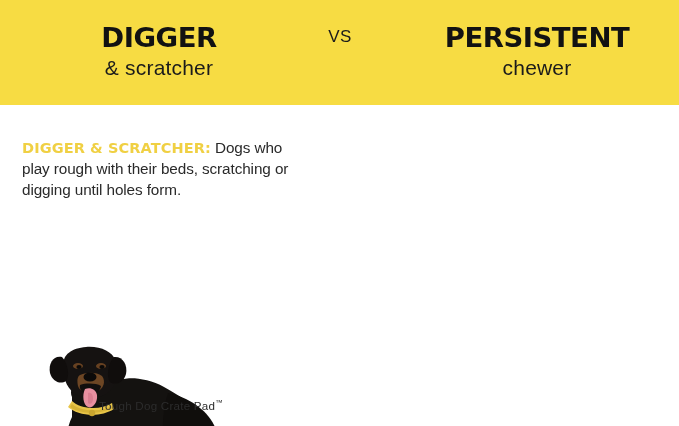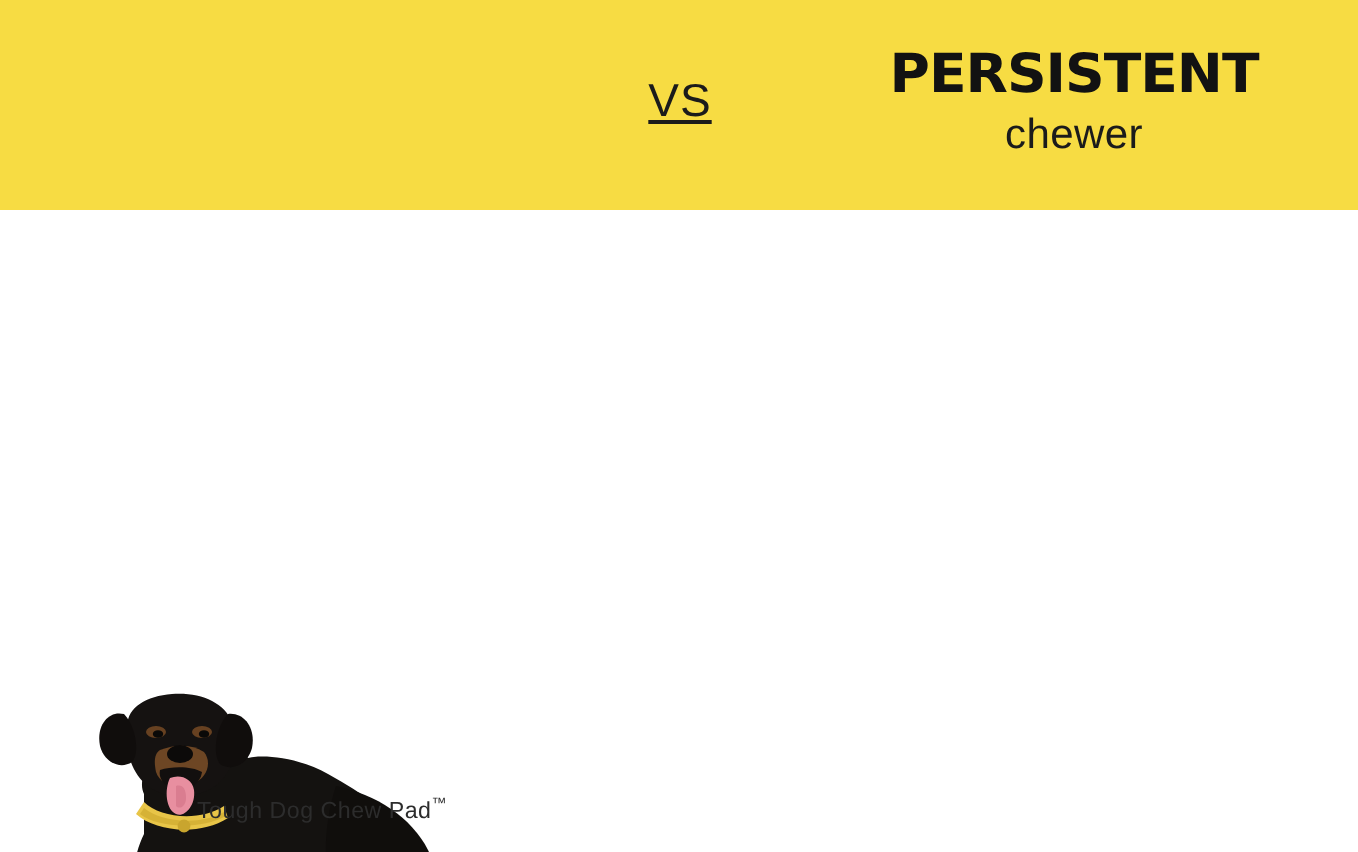--- a/index.html
+++ b/index.html
@@ -34,26 +34,25 @@
     position:absolute; left:0; right:0; top:56px;
     text-align:center;
     font-family:"Liberation Sans", sans-serif;
     font-weight:400;
     font-size:21px;
     color:#1b1b1b;
     line-height:1.1;
     letter-spacing:0.2px;
   }
   #vs{
-    position:absolute; left:320px; width:40px; top:37px;
-    text-align:center;
-    font-family:"Liberation Sans", sans-serif;
-    font-size:23px; font-weight:400; color:#1b1b1b;
+    position:absolute; left:320px; width:40px; top:27px;
+    text-align:center;
+    font-family:"Liberation Sans", sans-serif;
+    font-size:17px; font-weight:400; color:#1b1b1b;
     letter-spacing:0.5px;
-    text-decoration:underline;
   }
 
   
   .col{ position:absolute; top:105px; height:321px; }
   #col-left { left:0px;   width:340px; }
   #col-right{ left:340px; width:339px; }
 
   .desc{
     position:absolute; top:33px;
     font-size:15.3px;
@@ -89,32 +88,37 @@
   
   .photo{ position:absolute; }
   #photo-left { left:0px;   top:240px; width:340px; height:155px; }
   .photo svg{ display:block; width:100%; height:100%; }
 </style>
 </head>
 <body>
 
 <div id="banner">
 
+  <div class="hdr-col" id="hdr-left">
+    <div class="hdr-strong">DIGGER</div>
+    <div class="hdr-light">&amp; scratcher</div>
+  </div>
 
   <div id="vs">VS</div>
 
   <div class="hdr-col" id="hdr-right">
     <div class="hdr-strong">PERSISTENT</div>
     <div class="hdr-light">chewer</div>
   </div>
 
 </div>
 
 <div class="col" id="col-left">
 
+  <p class="desc" id="desc-left"><span class="tag">DIGGER &amp; SCRATCHER:</span> <span>Dogs who play rough with their beds, scratching or digging until holes form.</span></p>
 
   <div class="photo" id="photo-left">
     <svg viewBox="0 0 340 155" xmlns="http://www.w3.org/2000/svg">
       <rect x="0" y="0" width="340" height="155" fill="#ffffff"></rect>
 
       <g>
 
         <path d="M38 92 L268 86 L310 136 L10 143 Z" fill="#d9b384"></path>
 
         <path d="M60 95 L255 89 L285 122 L40 128 Z" fill="#e0bd8f" opacity="0.75"></path>
@@ -192,19 +196,19 @@
                  C83 60 82 50 85 44 Z" fill="#e88fa0"></path>
         <path d="M88 48 C91 47 93 49 93 54 C93 58 90 60 88 58 Z" fill="#d6788c" opacity="0.8"></path>
 
         <path d="M72 56 C80 64 100 66 112 58 L114 64 C100 73 78 71 68 62 Z" fill="#e8c548"></path>
         <path d="M72 59 C80 66 100 68 112 61 L113 63 C100 70 79 69 70 62 Z" fill="#cfa92f" opacity="0.7"></path>
         <circle cx="92" cy="68" r="3.2" fill="#c9a52e"></circle>
       </g>
     </svg>
   </div>
 
-  <div class="caption" id="cap-left"><span>Tough Dog Chew Pad</span><span class="tm">™</span></div>
+  <div class="caption" id="cap-left"><span>Tough Dog Crate Pad</span><span class="tm">™</span></div>
 </div>
 
 <div class="col" id="col-right">
 
 
 </div>
 
 </body></html>

